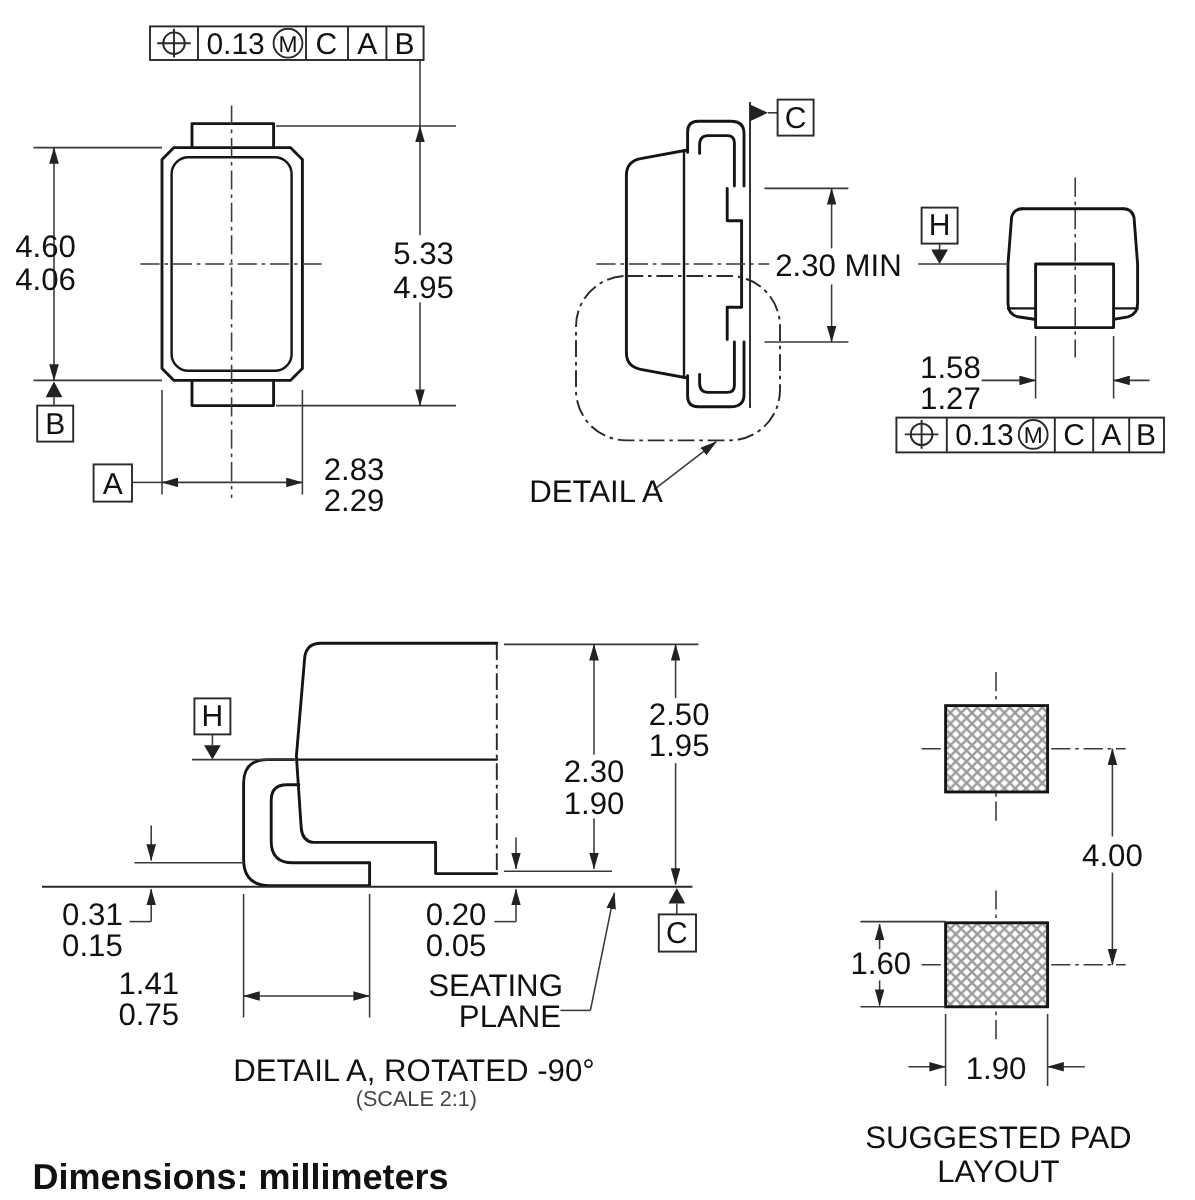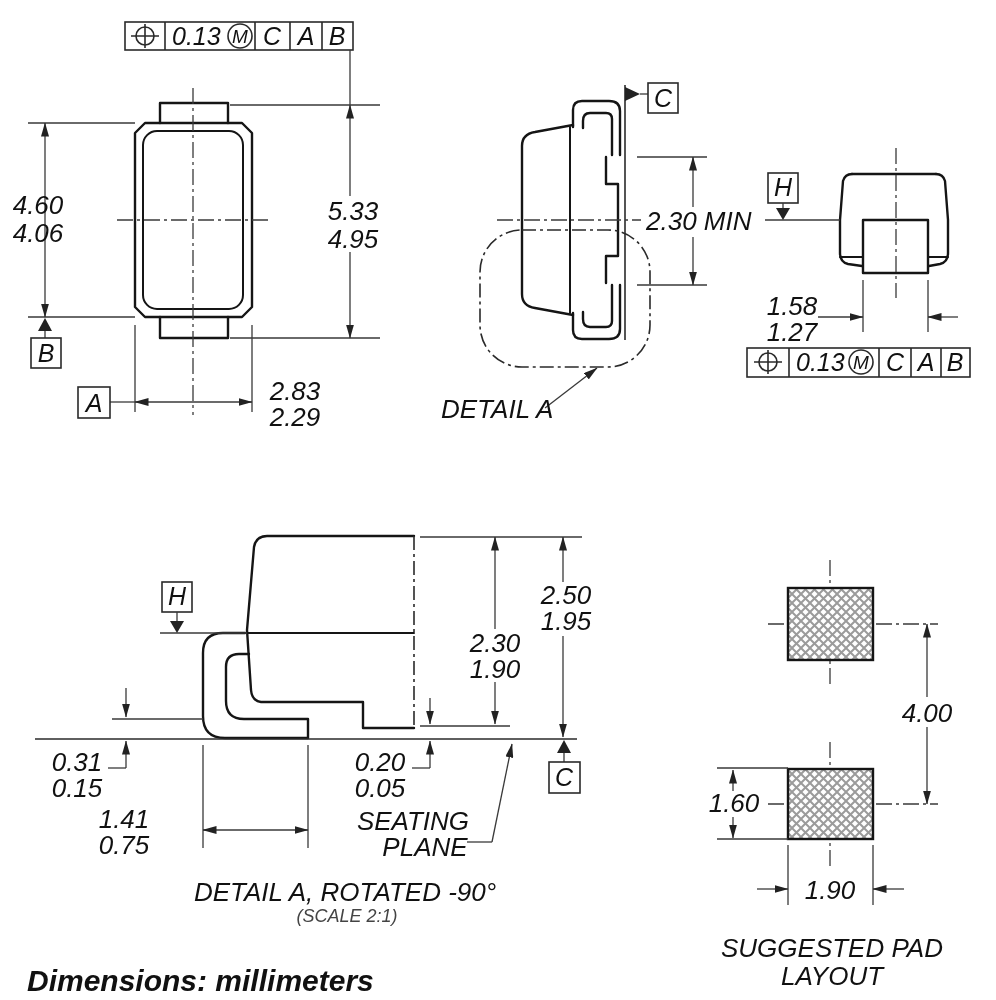--- a/index.html
+++ b/index.html
@@ -1,16 +1,16 @@
 <!DOCTYPE html>
 <html><head>
 <meta charset="utf-8">
 <style>
   html,body{margin:0;padding:0;background:#ffffff;}
-  #stage{position:relative;width:996px;height:1000px;background:#fff;overflow:hidden;font-style:italic;}
+  #stage{position:relative;width:996px;height:1000px;background:#fff;overflow:hidden;}
   svg{position:absolute;left:0;top:0;}
   text{font-family:"Liberation Sans","DejaVu Sans",sans-serif;fill:#111;}
   .t26{font-size:26px;}
   .t25{font-size:25px;}
   .t19{font-size:19px;}
   .t18{font-size:18px;fill:#444;}
   .t30b{font-size:30px;font-weight:bold;}
   .mid{text-anchor:middle;}
   .obj{fill:none;stroke:#151515;stroke-width:2.4;stroke-linejoin:round;stroke-linecap:round;}
   .obj2{fill:none;stroke:#151515;stroke-width:2;stroke-linejoin:round;stroke-linecap:round;}

